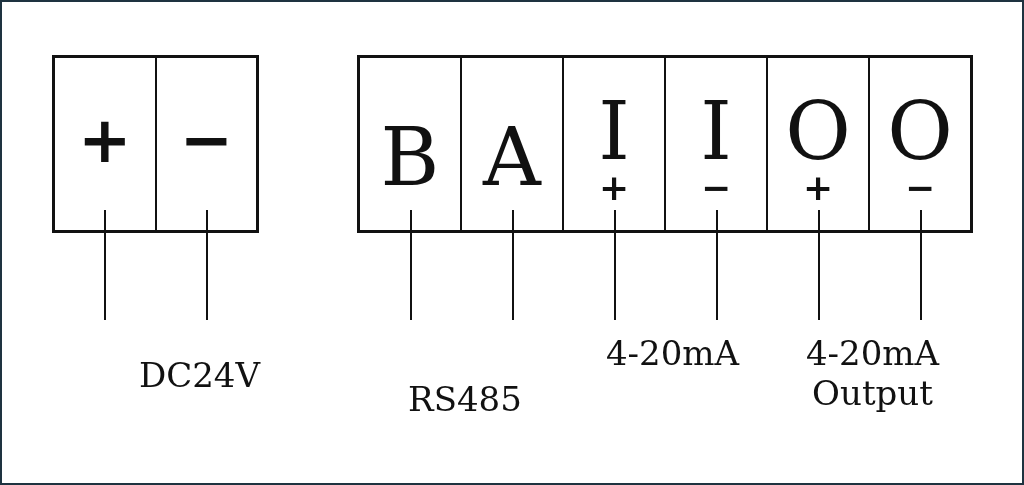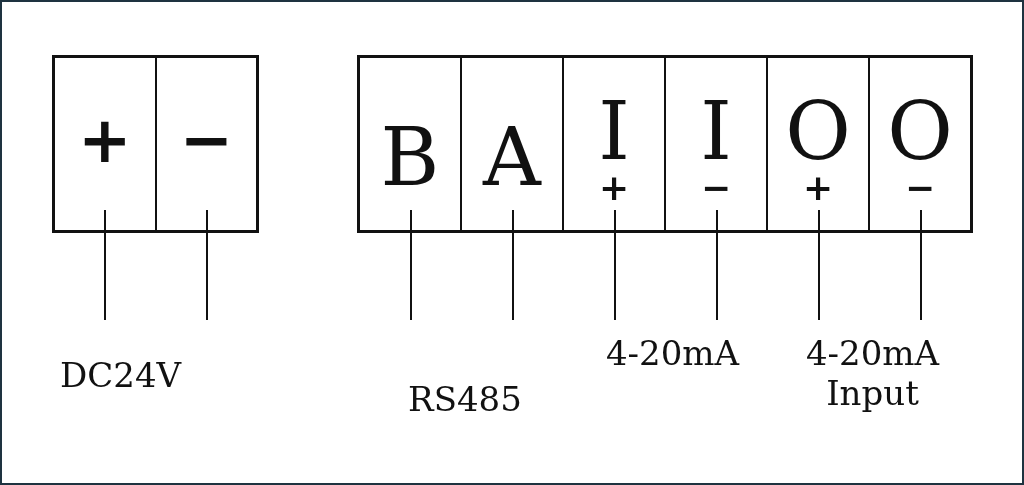--- a/index.html
+++ b/index.html
@@ -57,21 +57,21 @@
 
 <div class="wire" style="left:104px"></div>
 <div class="wire" style="left:206px"></div>
 <div class="wire" style="left:410px"></div>
 <div class="wire" style="left:512px"></div>
 <div class="wire" style="left:614px"></div>
 <div class="wire" style="left:716px"></div>
 <div class="wire" style="left:818px"></div>
 <div class="wire" style="left:920px"></div>
 
-<div class="label" style="left:60px;top:355px;width:200px;text-align:left;">DC24V</div>
+<div class="label" style="left:60px;top:355px;width:200px;text-align:right;">DC24V</div>
 <div class="label" style="left:395px;top:360px;width:140px;margin-top:19px;">RS485</div>
 <div class="label" style="left:580px;top:333px;width:185px;">
   <div>4-20mA</div>
 </div>
 <div class="label" style="left:780px;top:333px;width:185px;">
   <div>4-20mA</div>
-  <div>Input</div>
+  <div>Output</div>
 </div>
 
 </body></html>

